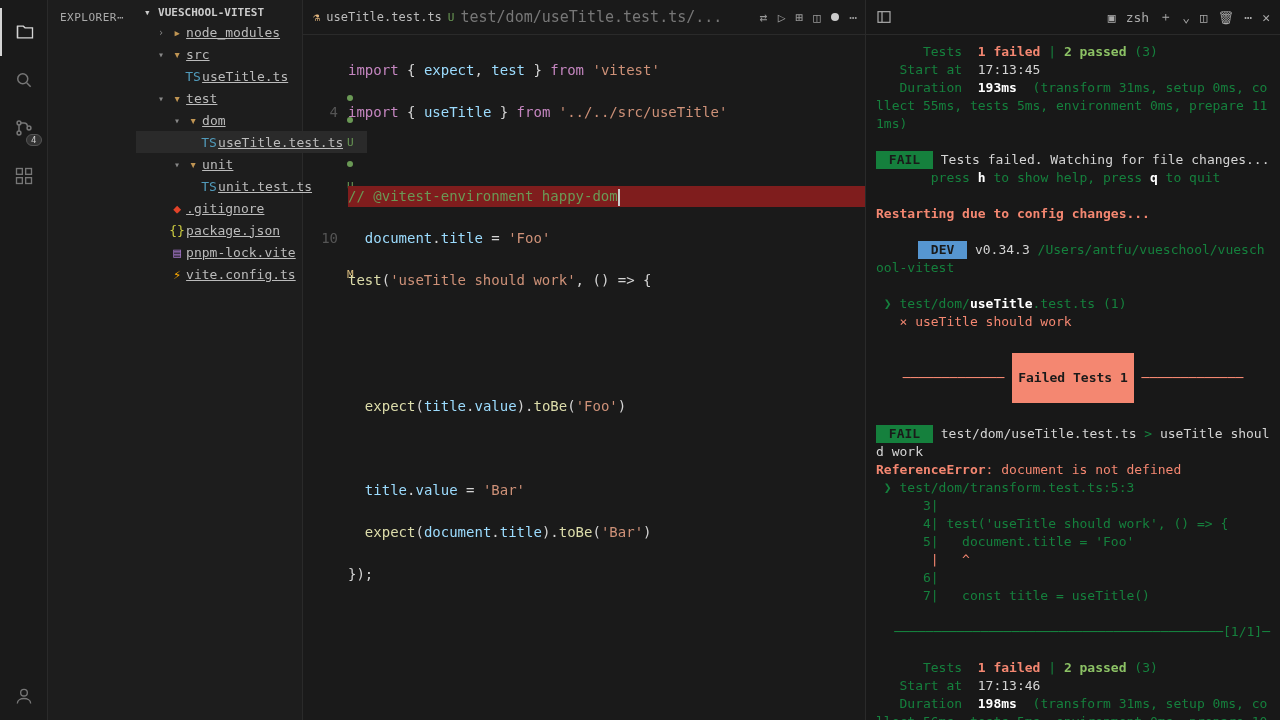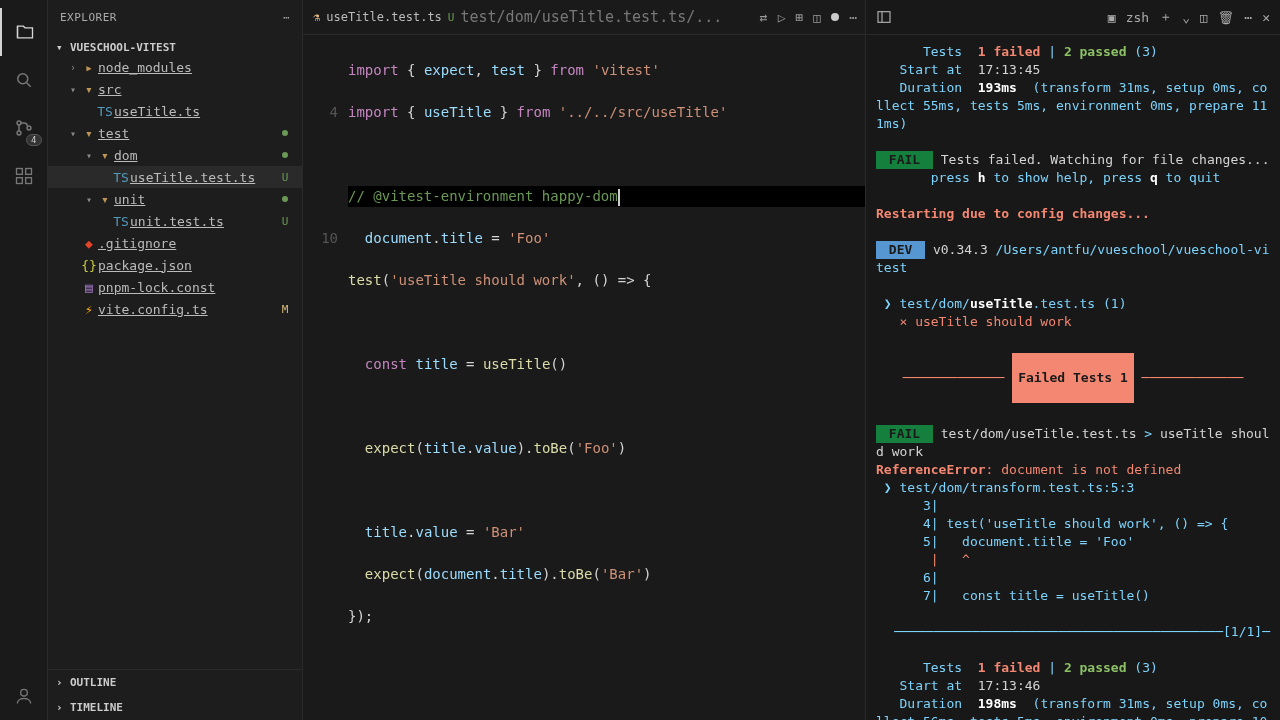--- a/index.html
+++ b/index.html
@@ -47,21 +47,21 @@
     padding: 0 4px;
     border: 1px solid #555;
     min-width: 14px;
     text-align: center;
   }
   .activity-bar .spacer { flex: 1; }
   .sidebar {
     width: 255px;
     background: #1d1d1d;
     display: flex;
-    flex-direction: column;
+    flex-direction: row;
     border-right: 1px solid #2a2a2a;
   }
   .sidebar-header {
     height: 35px;
     display: flex;
     align-items: center;
     justify-content: space-between;
     padding: 0 12px;
     color: #aaa;
     font-size: 11px;
@@ -160,21 +160,21 @@
     padding-top: 4px;
   }
   .code {
     flex: 1;
     padding-top: 4px;
     white-space: pre;
     color: #d4d4d4;
     position: relative;
   }
   .code .line { height: 21px; }
-  .line.active { background: #000000; }
+  .line.active { background: #7f1d1d; }
   .cursor {
     display: inline-block;
     width: 2px;
     height: 17px;
     background: #ccc;
     vertical-align: middle;
   }
   
   .kw { color: #c586c0; }
   .fn { color: #dcdcaa; }
@@ -205,33 +205,33 @@
   .terminal {
     flex: 1;
     padding: 8px 10px;
     font-size: 13px;
     line-height: 18px;
     overflow: hidden;
     color: #ccc;
     font-family: 'Menlo', 'Monaco', monospace;
   }
   .terminal .t-line { white-space: pre-wrap; word-break: break-all; }
-  .t-dim { color: #7dd3fc; }
+  .t-dim { color: #15803d; }
   .t-red { color: #f48771; }
   .t-red-b { color: #f48771; font-weight: bold; }
   .t-green-b { color: #8cc265; font-weight: bold; }
   .t-white { color: #d4d4d4; }
   .t-white-b { color: #fff; font-weight: bold; }
   .t-badge {
     display: inline-block;
     padding: 0 5px;
     font-weight: bold;
   }
   .t-badge.fail { background: #15803d; color: #1a1a1a; }
-  .t-badge.dev { background: #5696d1; color: #1a1a1a; }
+  .t-badge.dev { background: #5696d1; color: #1a1a1a; margin-left: 42px; }
   .t-header-line {
     display: flex;
     align-items: center;
     justify-content: center;
     color: #f48771;
     font-weight: bold;
     margin: 4px 0;
   }
   .t-header-box {
     background: #f48771;
@@ -351,21 +351,21 @@
         <span class="label">.gitignore</span>
       </div>
       <div class="tree-item indent-1">
         <span class="chev"></span>
         <span class="icon icon-json">{}</span>
         <span class="label">package.json</span>
       </div>
       <div class="tree-item indent-1">
         <span class="chev"></span>
         <span class="icon icon-yaml">▤</span>
-        <span class="label">pnpm-lock.const</span>
+        <span class="label">pnpm-lock.vite</span>
       </div>
       <div class="tree-item indent-1">
         <span class="chev"></span>
         <span class="icon icon-vite">⚡</span>
         <span class="label">vite.config.ts</span>
         <span class="status" style="color:#d7ba7d">M</span>
       </div>
     </div>
   </div>
   <div class="sidebar-footer">
@@ -411,21 +411,20 @@
       <div>10</div>
     </div>
     <div class="code">
 <div class="line"><span class="kw">import</span><span> { </span><span class="var">expect</span><span>, </span><span class="var">test</span><span> } </span><span class="kw">from</span><span class="str"> '</span><span class="str">vitest</span><span class="str">'</span></div>
 <div class="line"><span class="kw">import</span><span> { </span><span class="var">useTitle</span><span> } </span><span class="kw">from</span><span class="str"> '</span><span class="str">../../src/useTitle</span><span class="str">'</span></div>
 <div class="line"></div>
 <div class="line active"><span class="com">// @vitest-environment happy-dom</span><span class="cursor"></span></div>
 <div class="line"><span class="var">  document</span><span>.</span><span class="prop">title</span><span> = </span><span class="str">'Foo'</span></div>
 <div class="line"><span class="fn">test</span><span>(</span><span class="str">'useTitle should work'</span><span>, () =&gt; {</span></div>
 <div class="line"></div>
-<div class="line"><span>  </span><span class="kw">const</span><span> </span><span class="var">title</span><span> = </span><span class="fn">useTitle</span><span>()</span></div>
 <div class="line"></div>
 <div class="line"><span>  </span><span class="fn">expect</span><span>(</span><span class="var">title</span><span>.</span><span class="prop">value</span><span>).</span><span class="fn">toBe</span><span>(</span><span class="str">'Foo'</span><span>)</span></div>
 <div class="line"></div>
 <div class="line"><span class="var">  title</span><span>.</span><span class="prop">value</span><span> = </span><span class="str">'Bar'</span></div>
 <div class="line"><span>  </span><span class="fn">expect</span><span>(</span><span class="var">document</span><span>.</span><span class="prop">title</span><span>).</span><span class="fn">toBe</span><span>(</span><span class="str">'Bar'</span><span>)</span></div>
 <div class="line"><span>});</span></div>
     </div>
   </div>
 </div>
 

